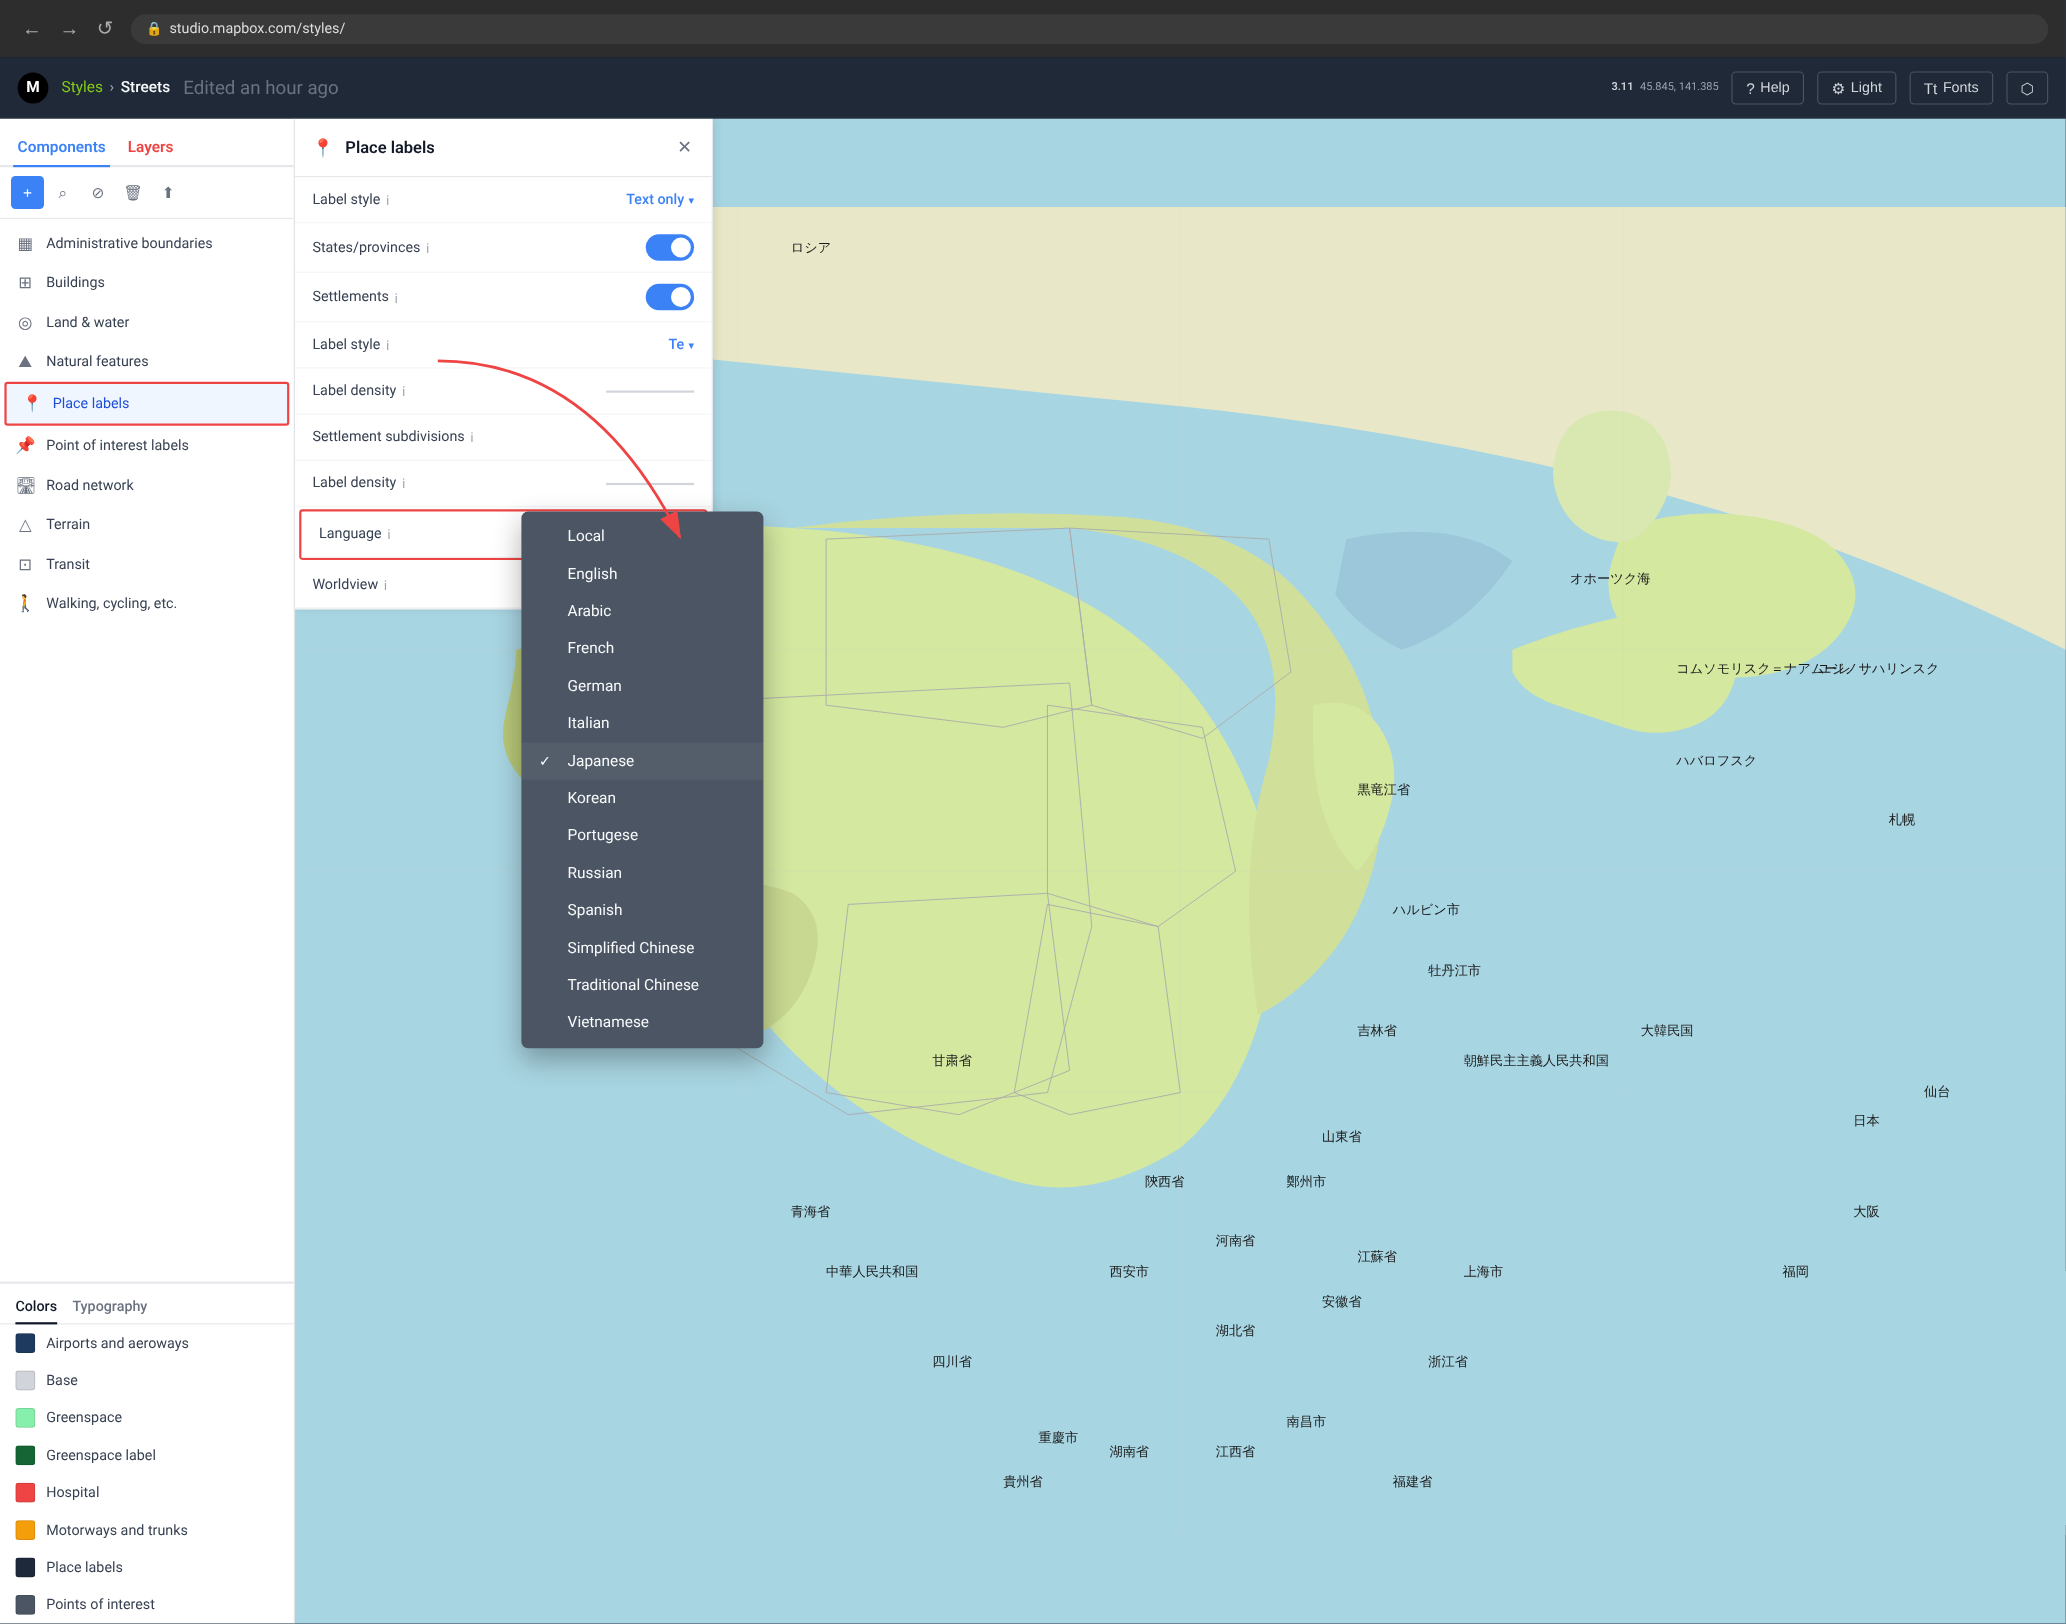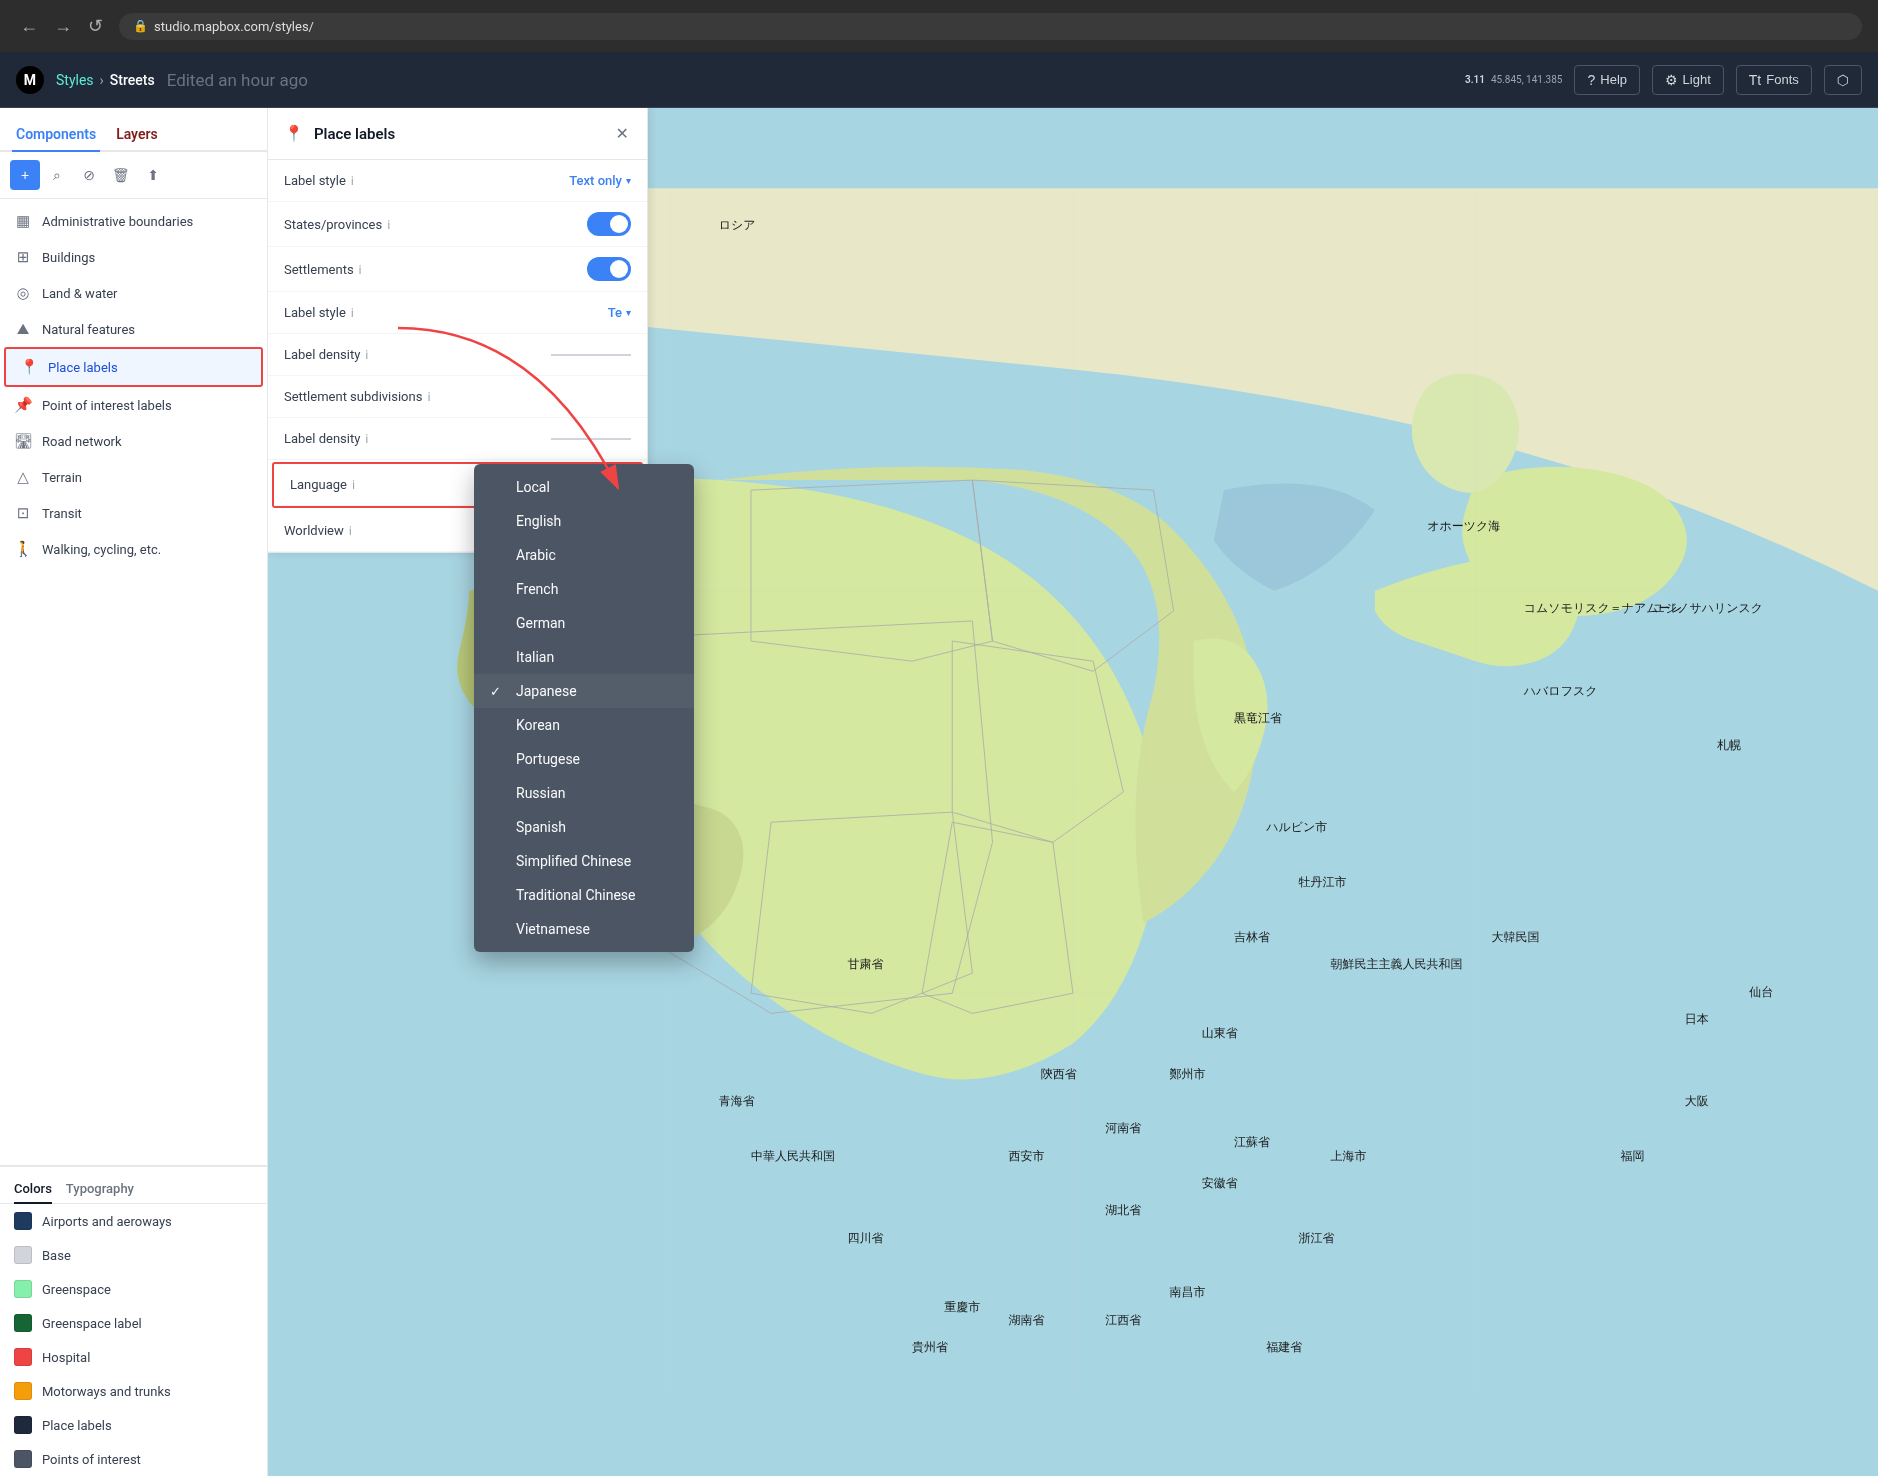--- a/index.html
+++ b/index.html
@@ -78,21 +78,21 @@
       gap: 12px;
       border-bottom: 2px solid #e5e7eb;
     }
     .sidebar-tab {
       padding: 8px 4px;
       font-size: 14px;
       font-weight: 600;
       cursor: pointer;
       border-bottom: 2px solid transparent;
       margin-bottom: -2px;
-      color: #7f1d1d;
+      color: #ef4444;
     }
     .sidebar-tab.active { color: #3b82f6; border-bottom-color: #3b82f6; }
 
     .sidebar-toolbar {
       display: flex;
       align-items: center;
       gap: 2px;
       padding: 8px 10px;
       border-bottom: 1px solid #e5e7eb;
     }
@@ -270,21 +270,21 @@
     <span class="lock-icon">🔒</span>
     <span>studio.mapbox.com/styles/</span>
   </div>
 </div>
 
 <div class="app-header">
   <div class="mapbox-logo">
     <span>M</span>
   </div>
   <div class="breadcrumb">
-    <span style="color:#5eead4;cursor:pointer;">Styles</span>
+    <span style="color:#84cc16;cursor:pointer;">Styles</span>
     <span>›</span>
     <span class="current">Streets</span>
     <span class="edited-time">Edited an hour ago</span>
   </div>
   <div class="header-spacer"></div>
   <div class="header-coords">
     <span class="zoom">3.11</span>
     <span>45.845, 141.385</span>
   </div>
   <button class="header-btn">

